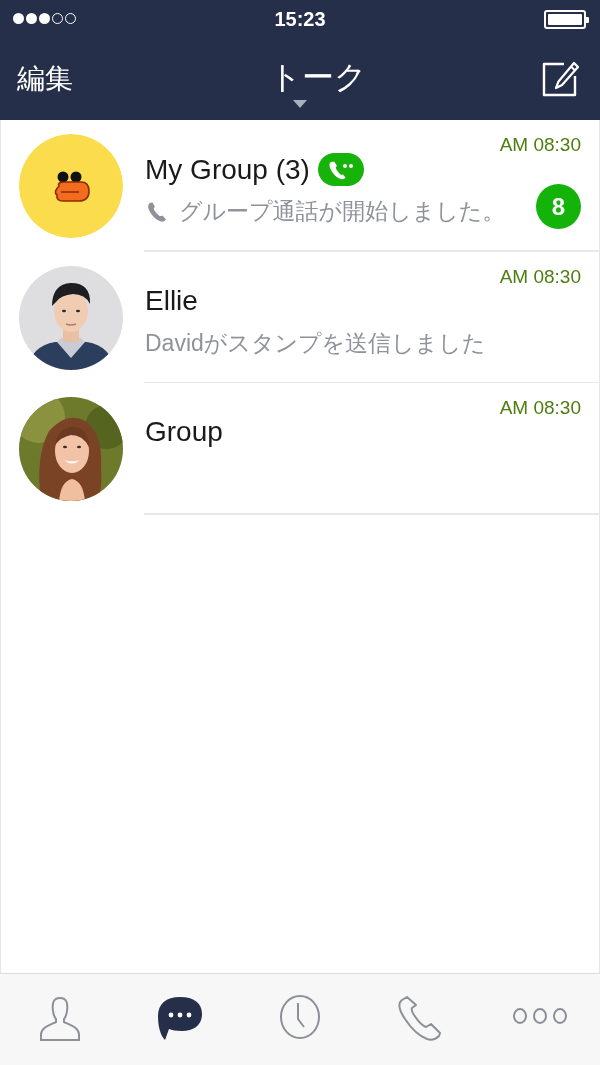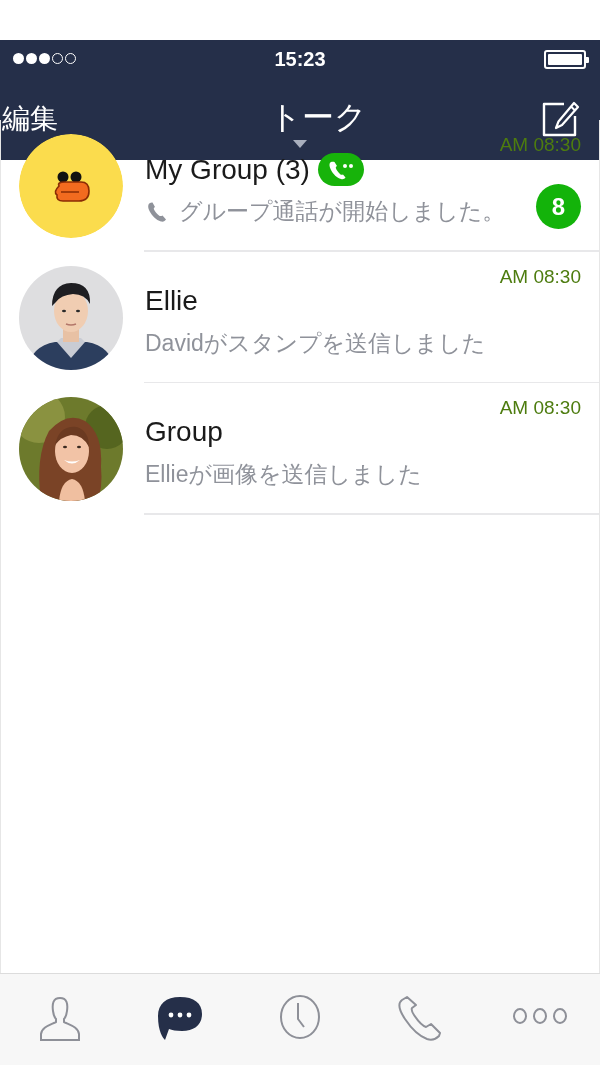--- a/index.html
+++ b/index.html
@@ -1,31 +1,31 @@
 <!DOCTYPE html>
 <html><head>
 <meta charset="utf-8">
 <style>
   * { box-sizing: border-box; margin: 0; padding: 0; }
   html, body { width: 600px; height: 1065px; overflow: hidden; background: #ffffff; }
   body { font-family: "Liberation Sans", "DejaVu Sans", sans-serif; position: relative; }
 
   
-  .header { position: absolute; left: 0; top: 0; width: 600px; height: 120px; background: #252f49; color: #fff; margin-top: 40px; }
+  .header { position: absolute; left: 0; top: 0; width: 600px; height: 120px; background: #252f49; color: #fff; }
   .status-bar { position: absolute; left: 0; top: 0; width: 600px; height: 40px; }
   .signal { position: absolute; left: 13px; top: 13px; display: flex; gap: 2px; }
   .dot { width: 11px; height: 11px; border-radius: 50%; }
   .dot.on { background: #fff; }
   .dot.off { border: 1.5px solid #fff; }
   .clock { position: absolute; left: 0; right: 0; top: 8px; text-align: center; font-size: 20px; font-weight: bold; }
   .battery { position: absolute; left: 544px; top: 10px; width: 42px; height: 19px; border: 2px solid #fff; border-radius: 3px; padding: 2px; }
   .battery .fill { width: 100%; height: 100%; background: #fff; border-radius: 1px; }
   .battery .nub { position: absolute; right: -5px; top: 5px; width: 3px; height: 6px; background: #fff; border-radius: 0 1px 1px 0; }
 
-  .nav-edit { position: absolute; left: 2px; top: 60px; font-size: 28px; color: #fff; cursor: pointer; }
+  .nav-edit { position: absolute; left: 17px; top: 60px; font-size: 28px; color: #fff; cursor: pointer; }
   .nav-title { position: absolute; left: 0; right: 0; top: 56px; text-align: center; font-size: 32px; color: #fff; padding-left: 36px; }
   .nav-caret { position: absolute; left: 293px; top: 100px; width: 0; height: 0; border-left: 7px solid transparent; border-right: 7px solid transparent; border-top: 8px solid #a9afbd; cursor: pointer; }
   .compose { position: absolute; left: 540px; top: 60px; width: 40px; height: 38px; cursor: pointer; }
 
   
   .list { position: absolute; left: 0; top: 120px; width: 600px; height: 853px; border-left: 1px solid #e6e6e6; border-right: 1px solid #e6e6e6; }
   .row { position: relative; height: 131.5px; cursor: pointer; }
   .row .divider { position: absolute; left: 143px; right: 0; bottom: 0; height: 1.5px; background: #e8e8ea; }
   .avatar { position: absolute; left: 18px; top: 14px; width: 104px; height: 104px; border-radius: 50%; overflow: hidden; }
   .name { position: absolute; left: 144px; top: 33px; font-size: 28px; color: #1a1a1a; display: flex; align-items: center; gap: 8px; justify-content: center; }
@@ -137,23 +137,20 @@
         <path d="M36 48 Q40 28 58 30 Q70 34 70 50 Q64 38 52 38 Q42 40 36 48 Z" fill="#6b3a21"></path>
         <path d="M45 63 Q53 70 61 63 Q53 66 45 63 Z" fill="#fff"></path>
         <ellipse cx="46" cy="50" rx="2" ry="1.2" fill="#3a2a20"></ellipse>
         <ellipse cx="60" cy="50" rx="2" ry="1.2" fill="#3a2a20"></ellipse>
         <path d="M40 104 Q42 84 53 82 Q64 84 66 104 Z" fill="#f0bfa0"></path>
       </svg>
     </div>
     <div class="name">
       <span>Group</span>
     </div>
-    <div class="preview">
-      <span>Ellieが画像を送信しました</span>
-    </div>
     <div class="time">AM 08:30</div>
     <div class="divider"></div>
   </div>
 </div>
 
 <div class="tabbar">
   <div class="tab">
     <svg width="46" height="48" viewBox="0 0 46 48">
       <path d="M23 4 C16 4 15 10 16 17 C16.5 21 18 24 19 25 L19 28 C13 31 5 33 4 40 L4 46 L42 46 L42 40 C41 33 33 31 27 28 L27 25 C28 24 29.5 21 30 17 C31 10 30 4 23 4 Z" fill="none" stroke="#8e9098" stroke-width="2"></path>
     </svg>

